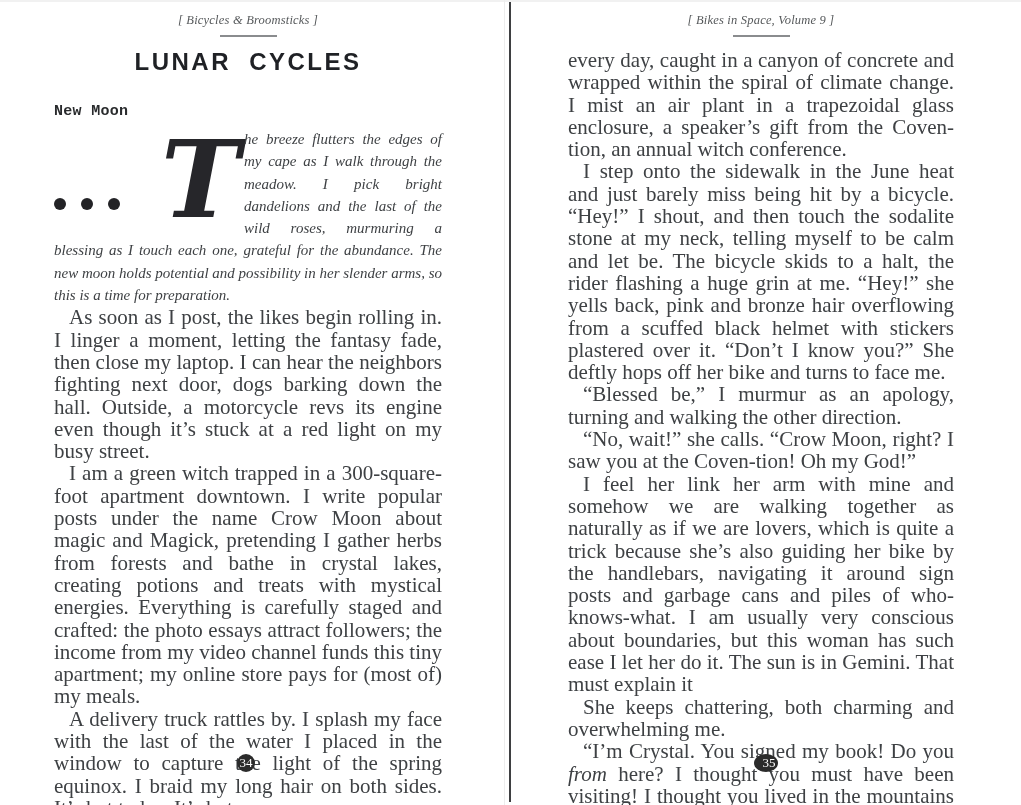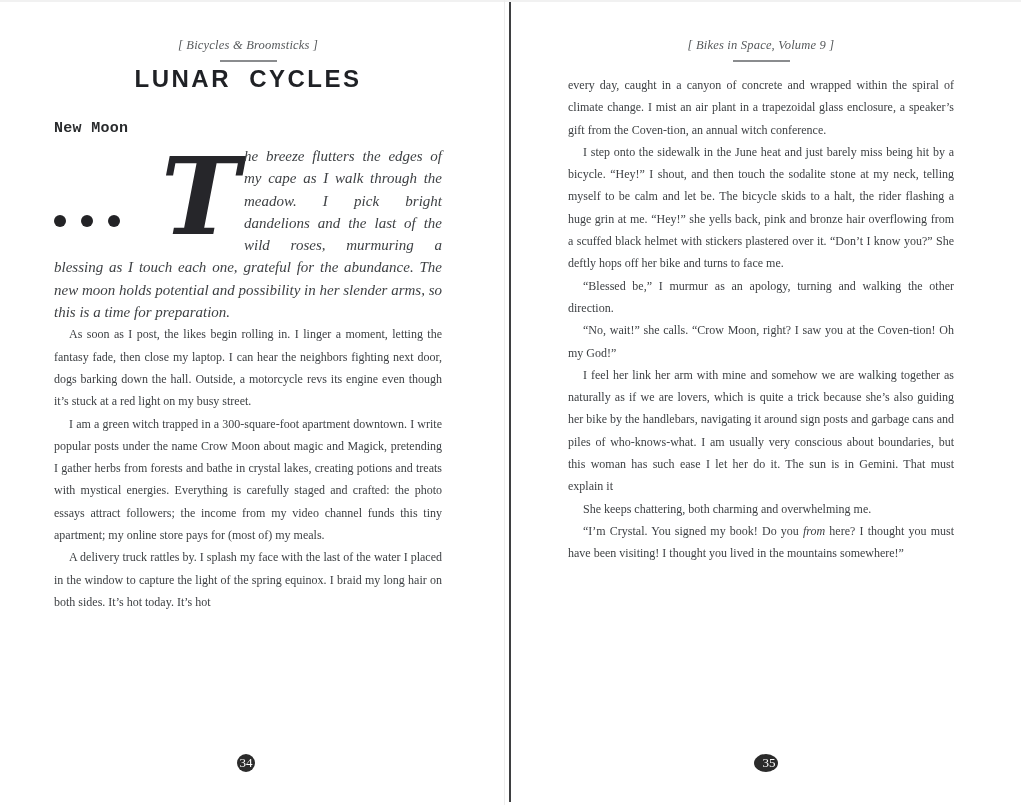--- a/index.html
+++ b/index.html
@@ -10,27 +10,27 @@
   }
   .top-border{position:absolute;top:0;left:0;right:0;height:2px;background:#f1f1f1;}
   .spine-shadow{position:absolute;left:504px;top:0;bottom:0;width:1px;background:#ededed;}
   .spine{position:absolute;left:509px;top:2px;bottom:3px;width:2px;background:#3e3f41;}
 
   .page{position:absolute;top:0;}
   .page-left{left:54px;width:388px;}
   .page-right{left:568px;width:386px;}
 
   .running-head{
-    padding-top:38px;text-align:center;font-style:italic;
+    padding-top:13px;text-align:center;font-style:italic;
     font-size:12.5px;color:#56595b;letter-spacing:.2px;
   }
   .head-rule{width:57px;height:2px;background:#8a8c8e;margin:7px auto 0;}
 
   .story-title{
-    margin:3px 0 0;text-align:center;
+    margin:11px 0 0;text-align:center;
     font-family:"Liberation Sans", sans-serif;font-weight:700;
     font-size:24px;letter-spacing:2.5px;word-spacing:9px;color:#1f2125;
   }
   .byline{
     margin-top:3px;text-align:center;font-style:italic;
     font-family:"DejaVu Serif", serif;font-size:19px;color:#2f3235;
   }
   .byline .ornament{font-style:normal;font-size:16px;color:#45484a;margin:0 9px;vertical-align:2px;}
 
   .section-heading{
@@ -49,21 +49,21 @@
   .dots{display:inline-flex;margin-bottom:9px;}
   .dots i{display:inline-block;width:12px;height:12px;border-radius:50%;background:#232326;margin-right:15px;}
   .dots i:last-child{margin-right:0;}
   .dropcap{
     font-family:"DejaVu Serif", serif;font-style:italic;font-weight:700;
     font-size:106px;line-height:78px;color:#26262a;display:block;
   }
 
   .body-para{
     margin:0;text-align:justify;text-indent:15px;
-    font-size:12px;line-height:22.3px;color:#3e4144;
+    font-size:21px;line-height:22.3px;color:#3e4144;
   }
   .no-indent{text-indent:0;}
   .body-para em{font-style:italic;}
 
   .page-badge{
     position:absolute;top:754px;width:18px;height:18px;border-radius:50%;
     background:#2b2b2b;color:#ffffff;text-align:center;
     font-size:13px;line-height:18px;font-family:"Liberation Serif", serif;
   }
   .badge-left{left:183px;}

